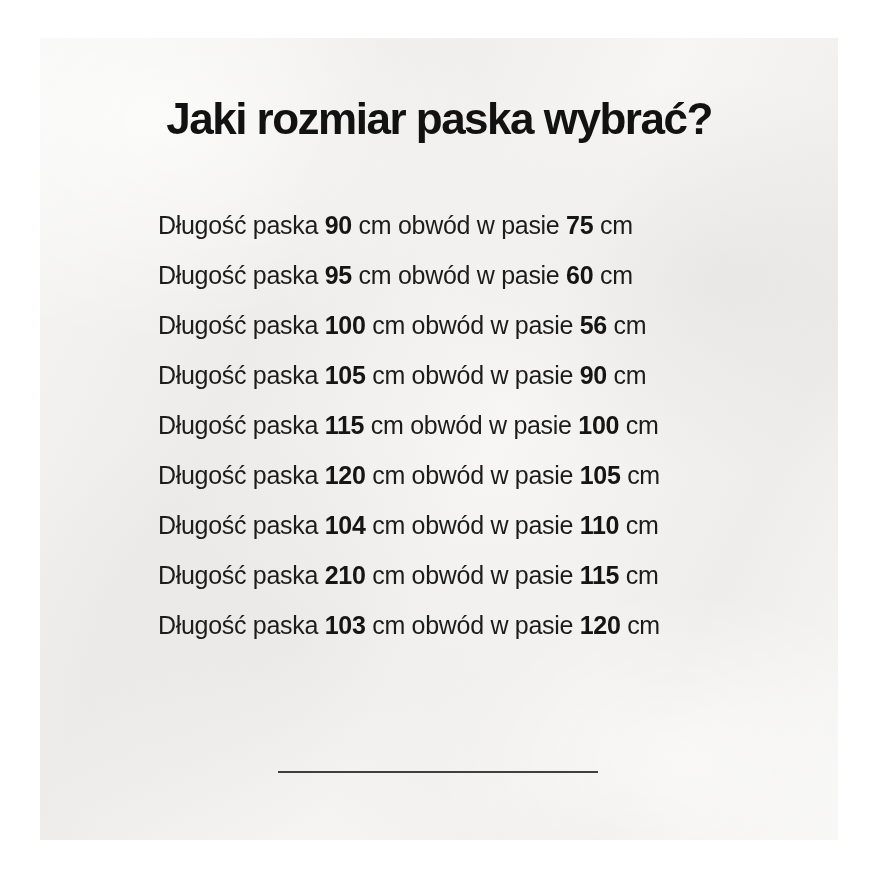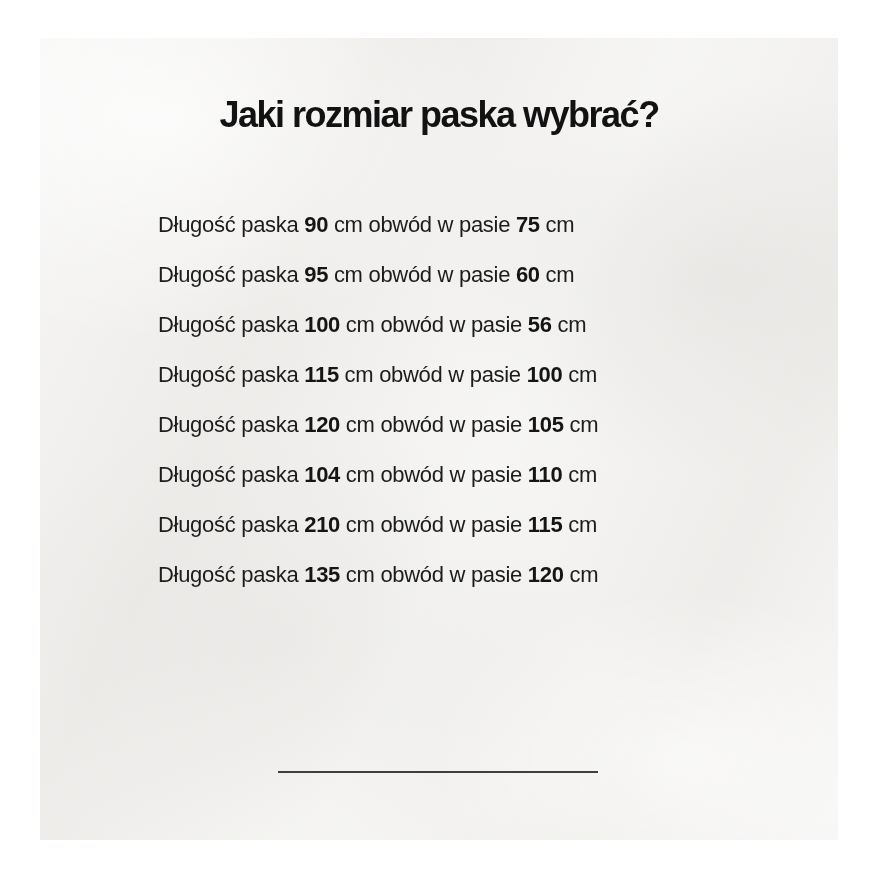--- a/index.html
+++ b/index.html
@@ -32,36 +32,36 @@
       linear-gradient(115deg, rgba(255,255,255,0.50) 0%, rgba(235,233,230,0.40) 30%,
                       rgba(255,255,255,0.45) 55%, rgba(238,236,233,0.40) 80%, rgba(255,255,255,0.50) 100%);
   }
   .title {
     position: absolute;
     top: 56px;
     left: 0;
     width: 100%;
     margin: 0;
     text-align: center;
-    font-size: 36px;
+    font-size: 44px;
     font-weight: 700;
     letter-spacing: -1.5px;
     color: #121212;
     white-space: nowrap;
   }
   .size-list {
     position: absolute;
     left: 118px;
     top: 162px;
   }
   .size-line {
     margin: 0;
     height: 50px;
     line-height: 50px;
-    font-size: 22px;
+    font-size: 25px;
     letter-spacing: -0.3px;
     color: #1c1c1c;
     white-space: nowrap;
   }
   .size-line .num {
     font-weight: 700;
     color: #151515;
   }
   .divider {
     position: absolute;
@@ -76,22 +76,23 @@
 <body>
 
 <div class="frame">
   <div class="canvas">
     <h1 class="title">Jaki rozmiar paska wybrać?</h1>
 
     <div class="size-list">
         <p class="size-line"><span>Długość paska </span><span class="num">90</span><span> cm obwód w pasie </span><span class="num">75</span><span> cm</span></p>
         <p class="size-line"><span>Długość paska </span><span class="num">95</span><span> cm obwód w pasie </span><span class="num">60</span><span> cm</span></p>
         <p class="size-line"><span>Długość paska </span><span class="num">100</span><span> cm obwód w pasie </span><span class="num">56</span><span> cm</span></p>
+        <p class="size-line"><span>Długość paska </span><span class="num">105</span><span> cm obwód w pasie </span><span class="num">90</span><span> cm</span></p>
         <p class="size-line"><span>Długość paska </span><span class="num">115</span><span> cm obwód w pasie </span><span class="num">100</span><span> cm</span></p>
         <p class="size-line"><span>Długość paska </span><span class="num">120</span><span> cm obwód w pasie </span><span class="num">105</span><span> cm</span></p>
         <p class="size-line"><span>Długość paska </span><span class="num">104</span><span> cm obwód w pasie </span><span class="num">110</span><span> cm</span></p>
         <p class="size-line"><span>Długość paska </span><span class="num">210</span><span> cm obwód w pasie </span><span class="num">115</span><span> cm</span></p>
-        <p class="size-line"><span>Długość paska </span><span class="num">135</span><span> cm obwód w pasie </span><span class="num">120</span><span> cm</span></p>
+        <p class="size-line"><span>Długość paska </span><span class="num">103</span><span> cm obwód w pasie </span><span class="num">120</span><span> cm</span></p>
       </div>
 
     <div class="divider"></div>
   </div>
 </div>
 
 </body></html>

